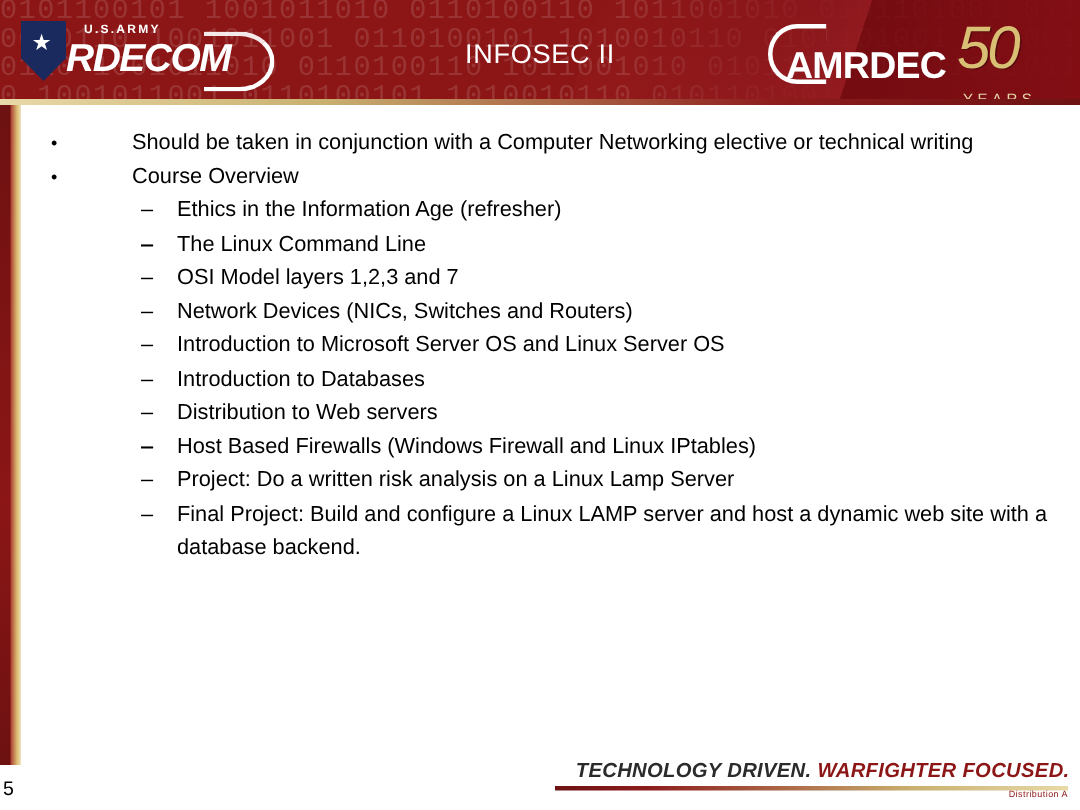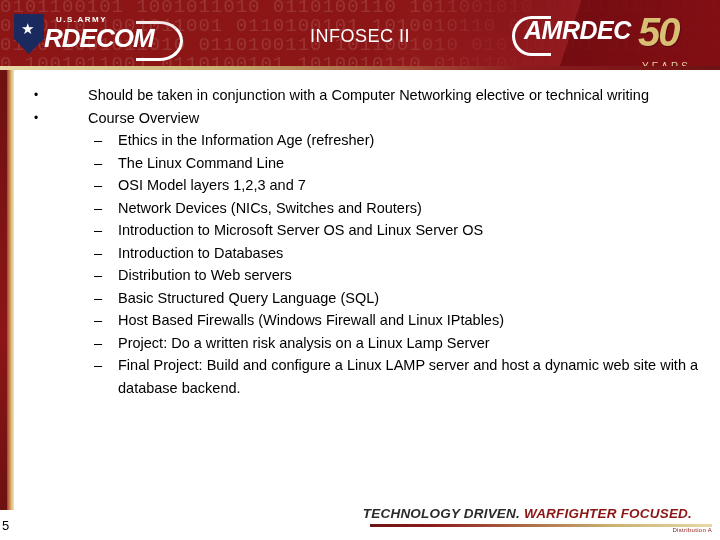--- a/index.html
+++ b/index.html
@@ -120,41 +120,40 @@
   }
 
   
   .logo-right {
     position: absolute;
     right: 8px; top: 10px;
     width: 200px; height: 52px;
   }
   .amrdec-word {
     position: absolute;
-    left: 12px; top: 6px;
+    left: 12px; top: 20px;
     color: #ffffff;
     font-size: 25px;
     font-weight: bold;
-    font-style: italic;
     letter-spacing: -0.5px;
   }
   .amrdec-swoosh {
     position: absolute;
     left: 0px; top: 6px;
     width: 36px; height: 34px;
     border: 3px solid #ffffff;
     border-right: none;
     border-radius: 50% 0 0 50% / 50% 0 0 50%;
   }
   .fifty {
     position: absolute;
     left: 126px; top: 0px;
     color: #d8bf74;
     font-size: 40px;
-    font-weight: bold;
+    font-weight: normal;
     font-style: italic;
     letter-spacing: -2px;
     text-shadow: 1px 1px 0 rgba(0,0,0,0.3);
   }
   .years {
     position: absolute;
     left: 130px; top: 51px;
     color: #e5d5a8;
     font-size: 10px;
     letter-spacing: 3px;
@@ -211,21 +210,21 @@
 
   
   .footer-rule {
     position: absolute;
     left: 370px; top: 524px;
     width: 342px; height: 3px;
     background: linear-gradient(90deg, #6d1313 0%, #8d1c1c 18%, #c9b070 70%, #e8d9a8 100%);
   }
   .footer-tag {
     position: absolute;
-    left: 350px; top: 506px;
+    left: 371px; top: 506px;
     width: 342px;
     text-align: right;
     font-size: 13.5px;
     font-weight: bold;
     font-style: italic;
     color: #8c1616;
     letter-spacing: 0.2px;
   }
   .footer-tag .b {
     color: #2b2b2b;
@@ -282,21 +281,21 @@
     <div class="lvl2"><span class="dash">–</span><span class="txt">Ethics in the Information Age (refresher)</span></div>
     <div class="lvl2"><span class="dash">–</span></div>
     <div class="lvl2"><span class="dash">–</span></div>
     <div class="lvl2"><span class="dash">–</span><span class="txt">The Linux Command Line</span></div>
     <div class="lvl2"><span class="dash">–</span><span class="txt">OSI Model layers 1,2,3 and 7</span></div>
     <div class="lvl2"><span class="dash">–</span><span class="txt">Network Devices (NICs, Switches and Routers)</span></div>
     <div class="lvl2"><span class="dash">–</span><span class="txt">Introduction to Microsoft Server OS and Linux Server OS</span></div>
     <div class="lvl2"><span class="dash">–</span><span class="txt">Introduction to Databases</span></div>
     <div class="lvl2"><span class="dash">–</span><span class="txt">Distribution to Web servers</span></div>
     <div class="lvl2"><span class="dash">–</span></div>
-    <div class="lvl2"><span class="dash">–</span><span class="txt">Basic Structured Query Language (SQL)</span></div>
+    <div class="lvl2"><span class="dash">–</span></div>
     <div class="lvl2"><span class="dash">–</span><span class="txt">Host Based Firewalls (Windows Firewall and Linux IPtables)</span></div>
     <div class="lvl2"><span class="dash">–</span><span class="txt">Project: Do a written risk analysis on a Linux Lamp Server</span></div>
     <div class="lvl2"><span class="dash">–</span><span class="txt">Final Project: Build and configure a Linux LAMP server and host a dynamic web site with a database backend.</span></div>
   </div>
 
 <div class="page-num">5</div>
 <div class="footer-tag">
   <span class="b">TECHNOLOGY DRIVEN.</span>
   <span>WARFIGHTER FOCUSED.</span>
 </div>

